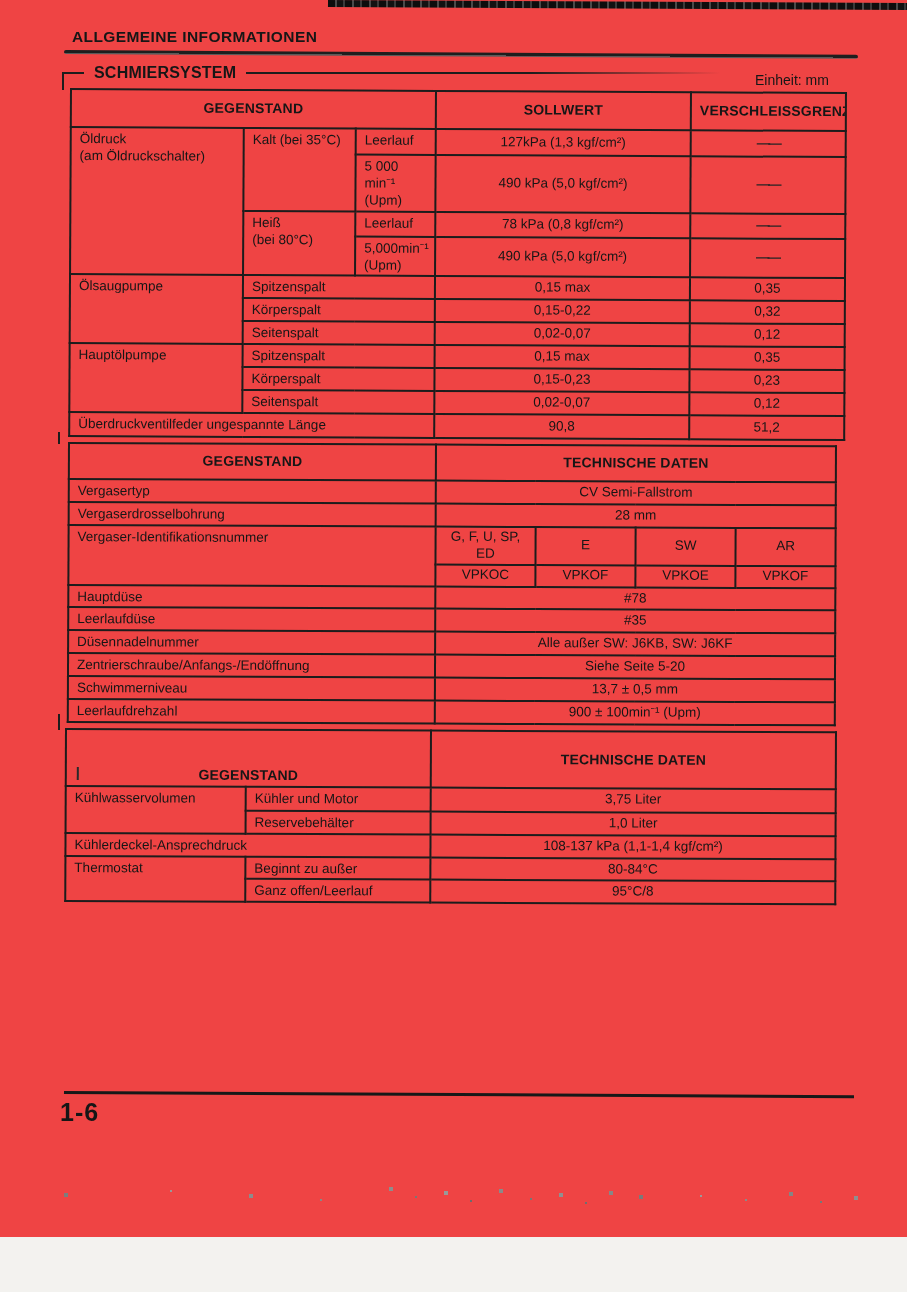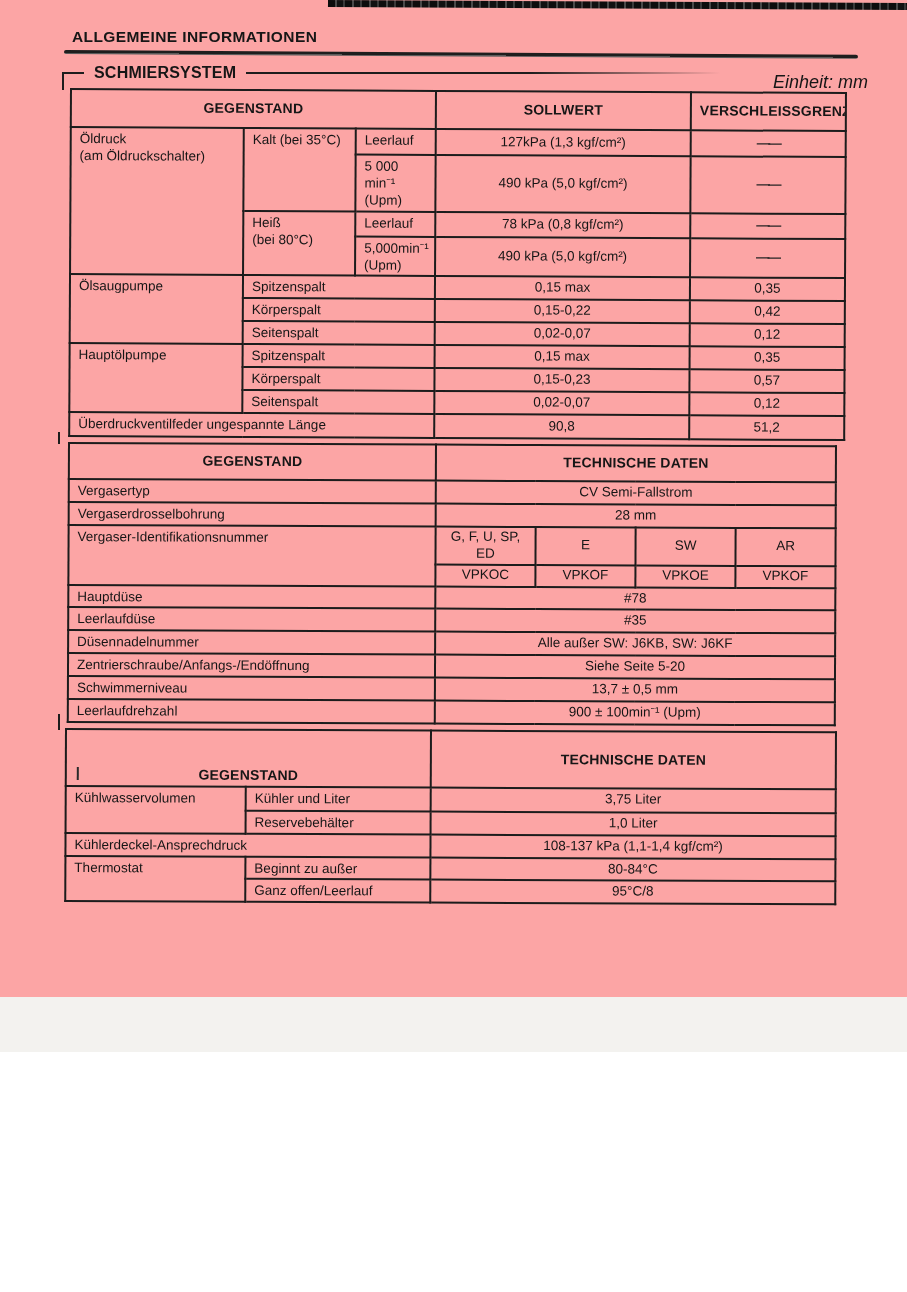--- a/index.html
+++ b/index.html
@@ -1,37 +1,37 @@
 <!DOCTYPE html>
 <html><head>
 <meta charset="utf-8">
 <style>
   * { margin:0; padding:0; box-sizing:border-box; }
   html,body { background:#ffffff; }
   .page {
-    position:relative; width:907px; height:1052px;
-    background:#fca5a5; overflow:hidden;
+    position:relative; width:907px; height:1292px;
+    background:#ef4444; overflow:hidden;
     font-family:"Liberation Sans", sans-serif; color:#161616;
   }
   
   .edge-band {
     position:absolute; left:328px; top:0; width:579px; height:7px;
     transform:rotate(0.3deg); transform-origin:left top;
     background:repeating-linear-gradient(90deg,#0d0d0d 0 7px,#4a4a4a 7px 9px,#121212 9px 15px,#3a3a3a 15px 17px);
   }
   .page-title {
     position:absolute; left:72px; top:28px;
     font-size:15.5px; font-weight:bold; letter-spacing:0.4px; white-space:nowrap;
   }
   .title-rule {
     position:absolute; left:64px; top:50px; width:794px; height:4px;
     background:linear-gradient(to bottom,#1e1e1e 0 70%, #5a5a5a 70% 100%);
     transform:rotate(0.35deg); transform-origin:left center; border-radius:2px;
   }
-  .unit-note { position:absolute; left:773px; top:72px; font-size:18px;font-style:italic; }
+  .unit-note { position:absolute; left:755px; top:72px; font-size:14px; }
   
   .sec { position:absolute; display:flex; align-items:center; gap:10px; }
   .sec .tick { width:22px; height:0; border-top:2px solid #1d1d1d; }
   .sec .sec-title { font-size:16px; font-weight:bold; letter-spacing:0.2px; white-space:nowrap; }
   .sec .trail { flex:1; height:2px; background:linear-gradient(to right,#1d1d1d 0 55%, rgba(29,29,29,0) 92%); }
   .sec-drop { position:absolute; width:2px; background:#1d1d1d; }
   
   .spec-table {
     position:absolute; border-collapse:collapse; table-layout:fixed; background:transparent;
   }
@@ -125,37 +125,37 @@
       </tr>
       <tr style="height:23px">
         <td class="lbl" rowspan="3">Ölsaugpumpe</td>
         <td class="lbl" colspan="2">Spitzenspalt</td>
         <td class="val">0,15 max</td>
         <td class="val">0,35</td>
       </tr>
       <tr style="height:23px">
         <td class="lbl" colspan="2">Körperspalt</td>
         <td class="val">0,15-0,22</td>
-        <td class="val">0,42</td>
+        <td class="val">0,32</td>
       </tr>
       <tr style="height:23px">
         <td class="lbl" colspan="2">Seitenspalt</td>
         <td class="val">0,02-0,07</td>
         <td class="val">0,12</td>
       </tr>
       <tr style="height:23px">
         <td class="lbl" rowspan="3">Hauptölpumpe</td>
         <td class="lbl" colspan="2">Spitzenspalt</td>
         <td class="val">0,15 max</td>
         <td class="val">0,35</td>
       </tr>
       <tr style="height:23px">
         <td class="lbl" colspan="2">Körperspalt</td>
         <td class="val">0,15-0,23</td>
-        <td class="val">0,57</td>
+        <td class="val">0,23</td>
       </tr>
       <tr style="height:23px">
         <td class="lbl" colspan="2">Seitenspalt</td>
         <td class="val">0,02-0,07</td>
         <td class="val">0,12</td>
       </tr>
       <tr style="height:24px">
         <td class="lbl" colspan="3">Überdruckventilfeder ungespannte Länge</td>
         <td class="val">90,8</td>
         <td class="val">51,2</td>
@@ -237,21 +237,21 @@
     <tbody>
       <tr style="height:32px">
         <th colspan="2" style="position:relative">
           <span class="artifact-tick"></span>
           <span>GEGENSTAND</span>
         </th>
         <th>TECHNISCHE DATEN</th>
       </tr>
       <tr style="height:24px">
         <td class="lbl" rowspan="2">Kühlwasservolumen</td>
-        <td class="lbl">Kühler und Liter</td>
+        <td class="lbl">Kühler und Motor</td>
         <td class="val">3,75 Liter</td>
       </tr>
       <tr style="height:23px">
         <td class="lbl">Reservebehälter</td>
         <td class="val">1,0 Liter</td>
       </tr>
       <tr style="height:23px">
         <td class="lbl" colspan="2">Kühlerdeckel-Ansprechdruck</td>
         <td class="val">108-137 kPa (1,1-1,4 kgf/cm²)</td>
       </tr>

